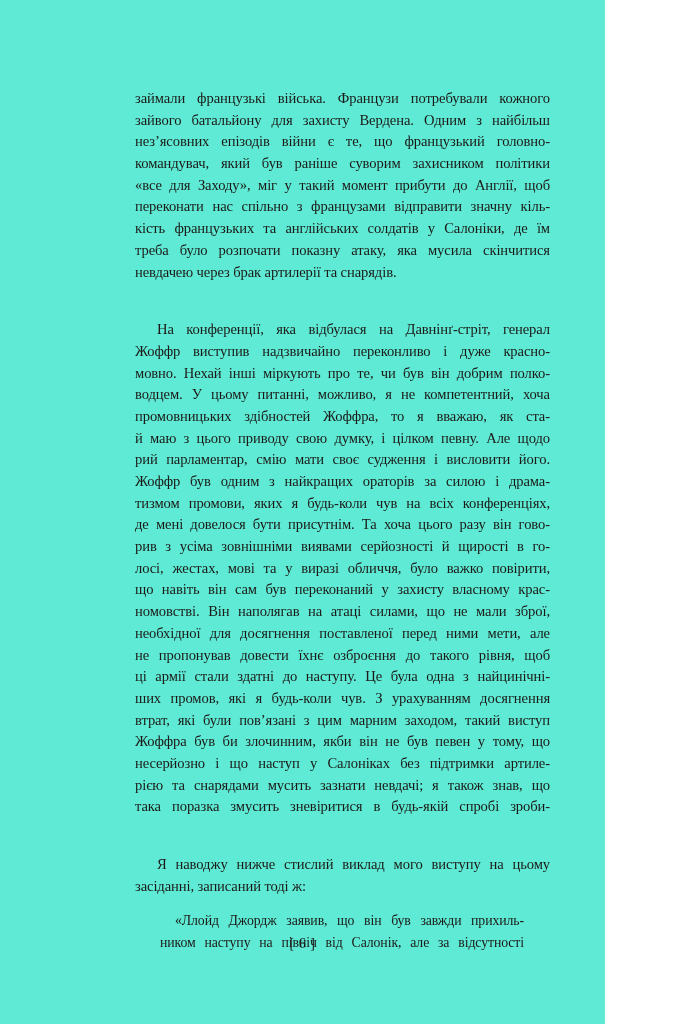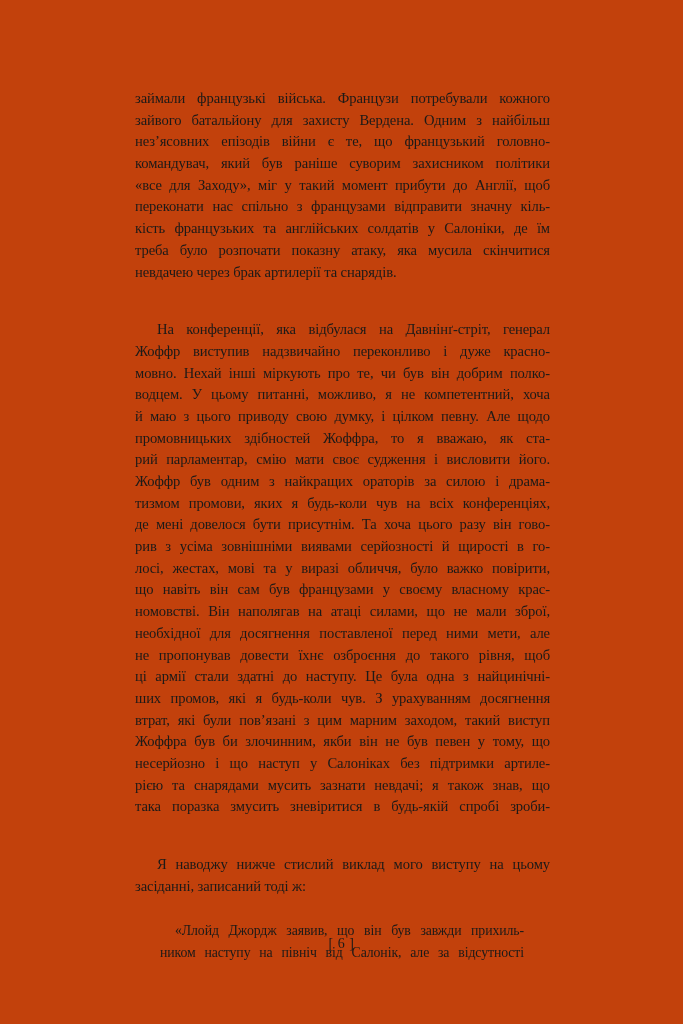--- a/index.html
+++ b/index.html
@@ -2,23 +2,23 @@
 <html lang="uk"><head>
 <meta charset="utf-8">
 <style>
   html, body {
     margin: 0;
     padding: 0;
     background: #ffffff;
   }
   .page {
     position: relative;
-    width: 683px;
+    width: 605px;
     height: 1024px;
-    background: #c2410c;
+    background: #5eead4;
     font-family: "Liberation Serif", "DejaVu Serif", serif;
     color: #1c1a18;
     overflow: hidden;
   }
   .text-block {
     position: absolute;
     left: 135px;
     top: 88px;
     width: 415px;
   }
@@ -37,21 +37,21 @@
     white-space: normal;
   }
   .line.last {
     text-align-last: left;
   }
   .line.indent {
     text-indent: 22px;
     margin-top: 36px;
   }
   .blockquote {
-    margin-top: 23px;
+    margin-top: 13px;
     padding-left: 25px;
     padding-right: 26px;
   }
   .blockquote .line {
     font-size: 13.8px;
     line-height: 22px;
     height: 22px;
   }
   .blockquote .line.indent-sm {
     text-indent: 15px;
@@ -82,29 +82,29 @@
         <div class="line">переконати нас спільно з французами відправити значну кіль-</div>
         <div class="line">кість французьких та англійських солдатів у Салоніки, де їм</div>
         <div class="line">треба було розпочати показну атаку, яка мусила скінчитися</div>
         <div class="line last">невдачею через брак артилерії та снарядів.</div>
       </div>
       <div class="paragraph">
         <div class="line indent">На конференції, яка відбулася на Давнінґ-стріт, генерал</div>
         <div class="line">Жоффр виступив надзвичайно переконливо і дуже красно-</div>
         <div class="line">мовно. Нехай інші міркують про те, чи був він добрим полко-</div>
         <div class="line">водцем. У цьому питанні, можливо, я не компетентний, хоча</div>
+        <div class="line">промовницьких здібностей Жоффра, то я вважаю, як ста-</div>
         <div class="line">й маю з цього приводу свою думку, і цілком певну. Але щодо</div>
-        <div class="line">промовницьких здібностей Жоффра, то я вважаю, як ста-</div>
         <div class="line">рий парламентар, смію мати своє судження і висловити його.</div>
         <div class="line">Жоффр був одним з найкращих ораторів за силою і драма-</div>
         <div class="line">тизмом промови, яких я будь-коли чув на всіх конференціях,</div>
         <div class="line">де мені довелося бути присутнім. Та хоча цього разу він гово-</div>
         <div class="line">рив з усіма зовнішніми виявами серйозності й щирості в го-</div>
         <div class="line">лосі, жестах, мові та у виразі обличчя, було важко повірити,</div>
-        <div class="line">що навіть він сам був французами у своєму власному крас-</div>
+        <div class="line">що навіть він сам був переконаний у захисту власному крас-</div>
         <div class="line">номовстві. Він наполягав на атаці силами, що не мали зброї,</div>
         <div class="line">необхідної для досягнення поставленої перед ними мети, але</div>
         <div class="line">не пропонував довести їхнє озброєння до такого рівня, щоб</div>
         <div class="line">ці армії стали здатні до наступу. Це була одна з найцинічні-</div>
         <div class="line">ших промов, які я будь-коли чув. З урахуванням досягнення</div>
         <div class="line">втрат, які були пов’язані з цим марним заходом, такий виступ</div>
         <div class="line">Жоффра був би злочинним, якби він не був певен у тому, що</div>
         <div class="line">несерйозно і що наступ у Салоніках без підтримки артиле-</div>
         <div class="line">рією та снарядами мусить зазнати невдачі; я також знав, що</div>
         <div class="line">така поразка змусить зневіритися в будь-якій спробі зроби-</div>

